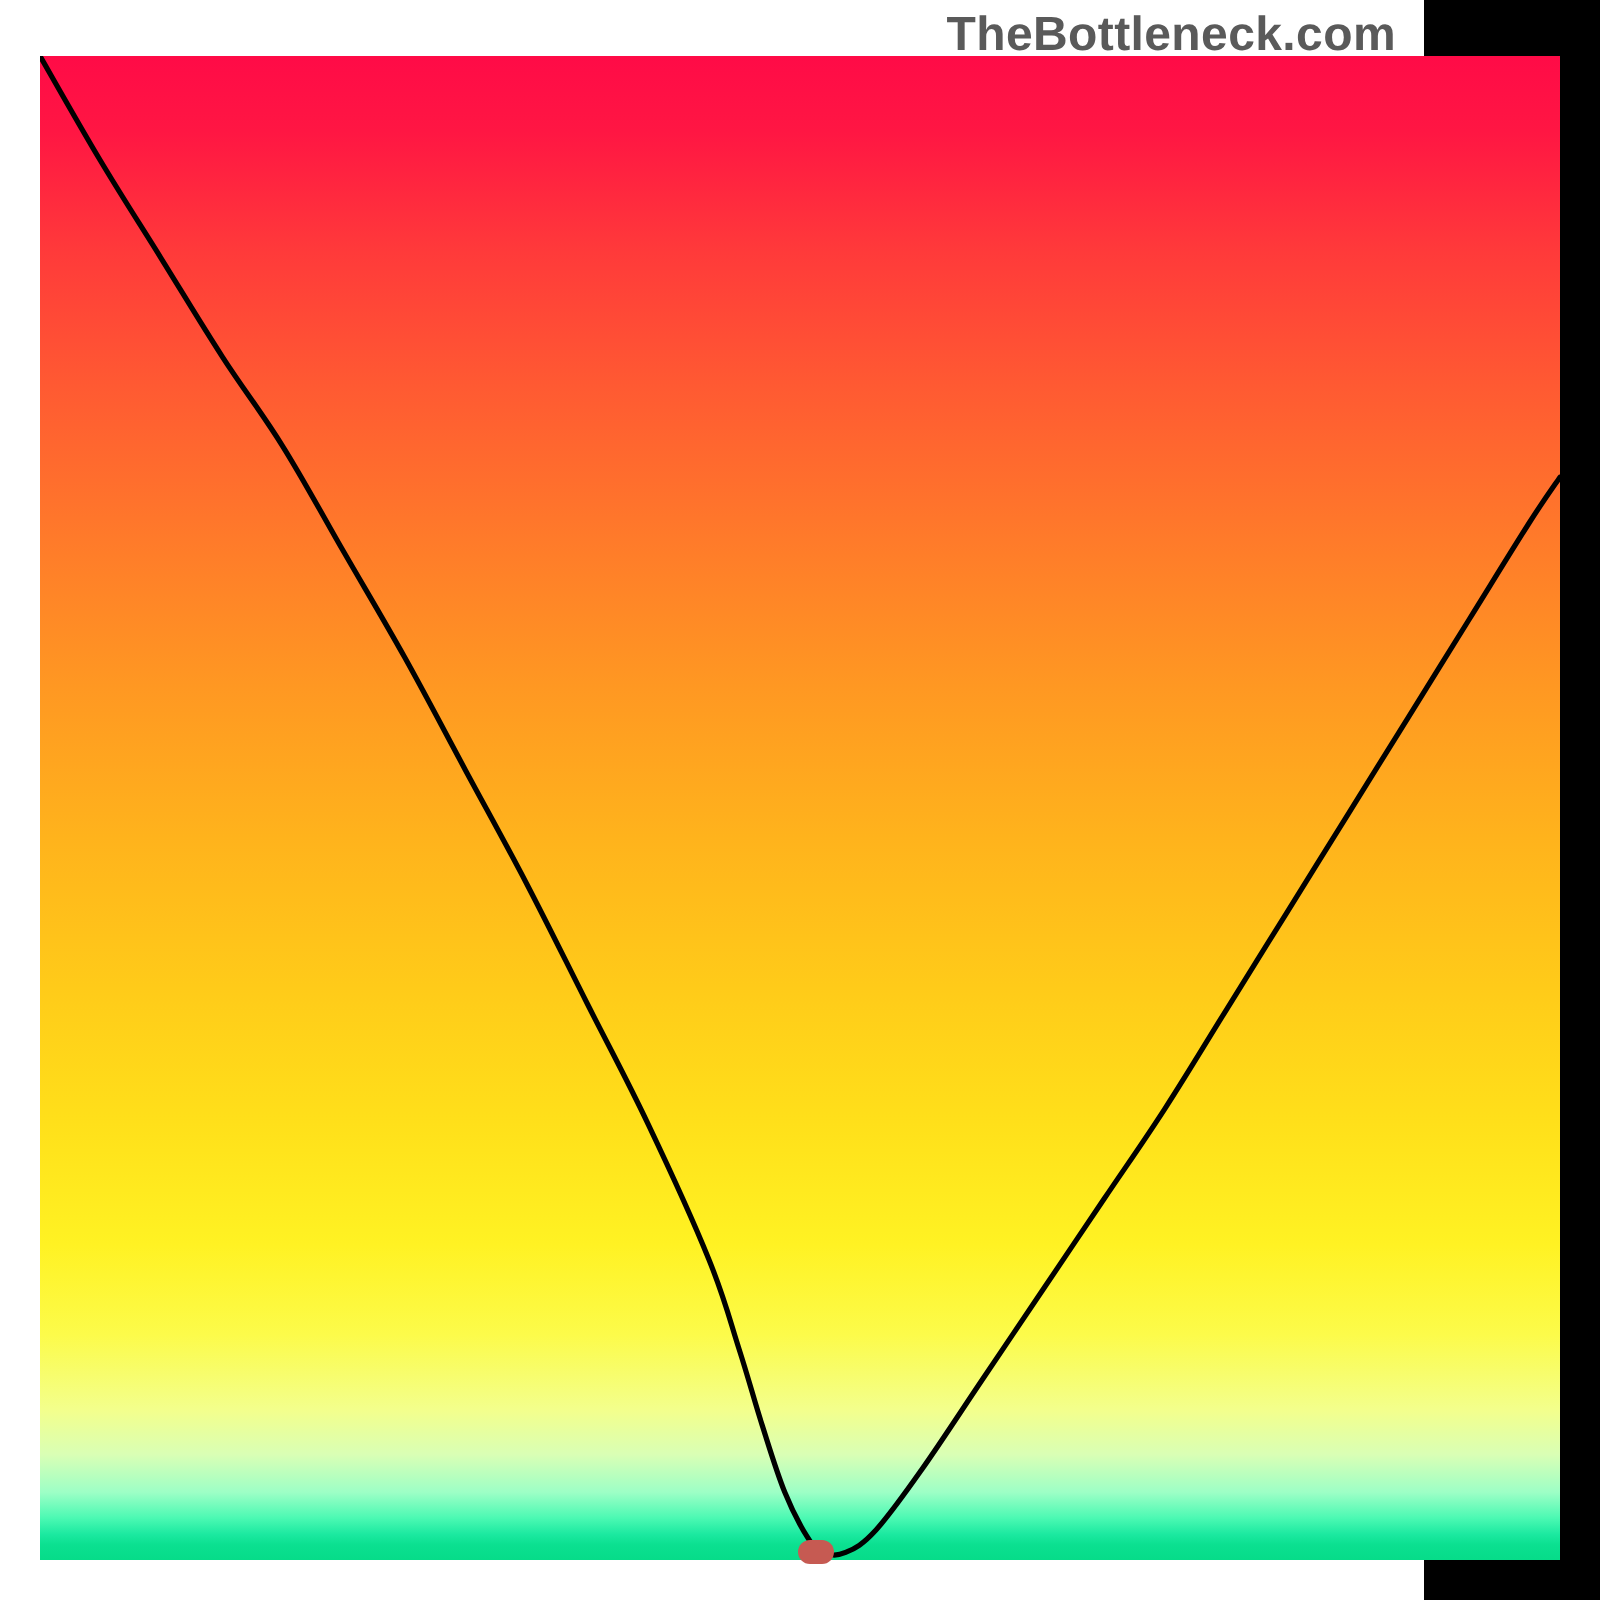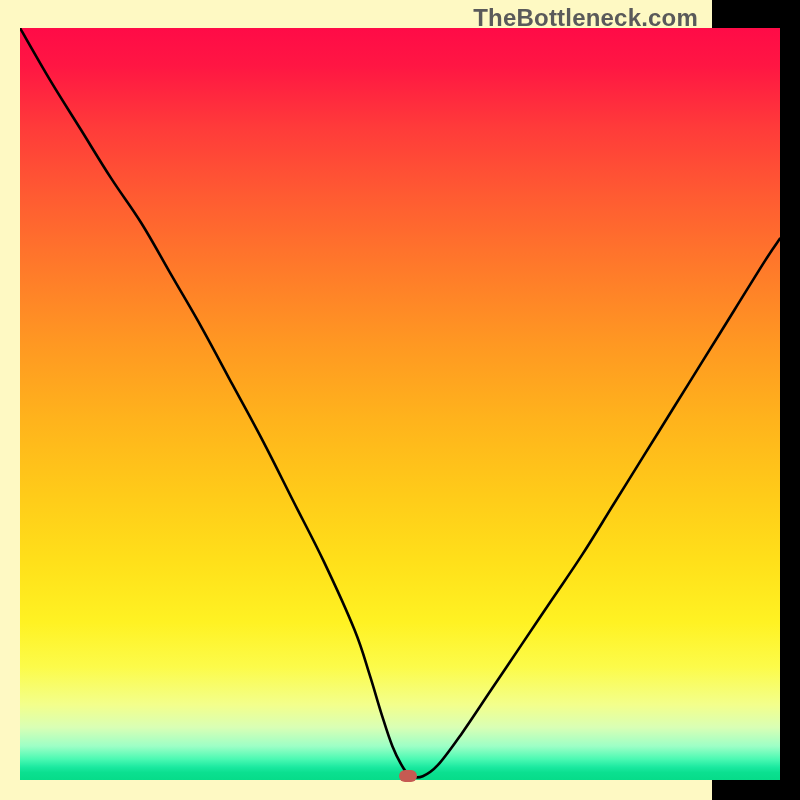--- a/index.html
+++ b/index.html
@@ -1,21 +1,21 @@
 <!DOCTYPE html>
 <html><head>
 <meta charset="utf-8">
 <style>
   * { margin: 0; padding: 0; box-sizing: border-box; }
   html, body { width: 800px; height: 800px; overflow: hidden; background: #000; }
   .frame {
     position: relative;
     width: 712px;
     height: 800px;
-    background: #fef9c3;
+    background: #ffffff;
   }
   .watermark {
     position: absolute;
     top: 4px;
     right: 14px;
     font-family: Arial, Helvetica, sans-serif;
     font-size: 24px;
     font-weight: 600;
     color: #5a5a5a;
     letter-spacing: 0.2px;

